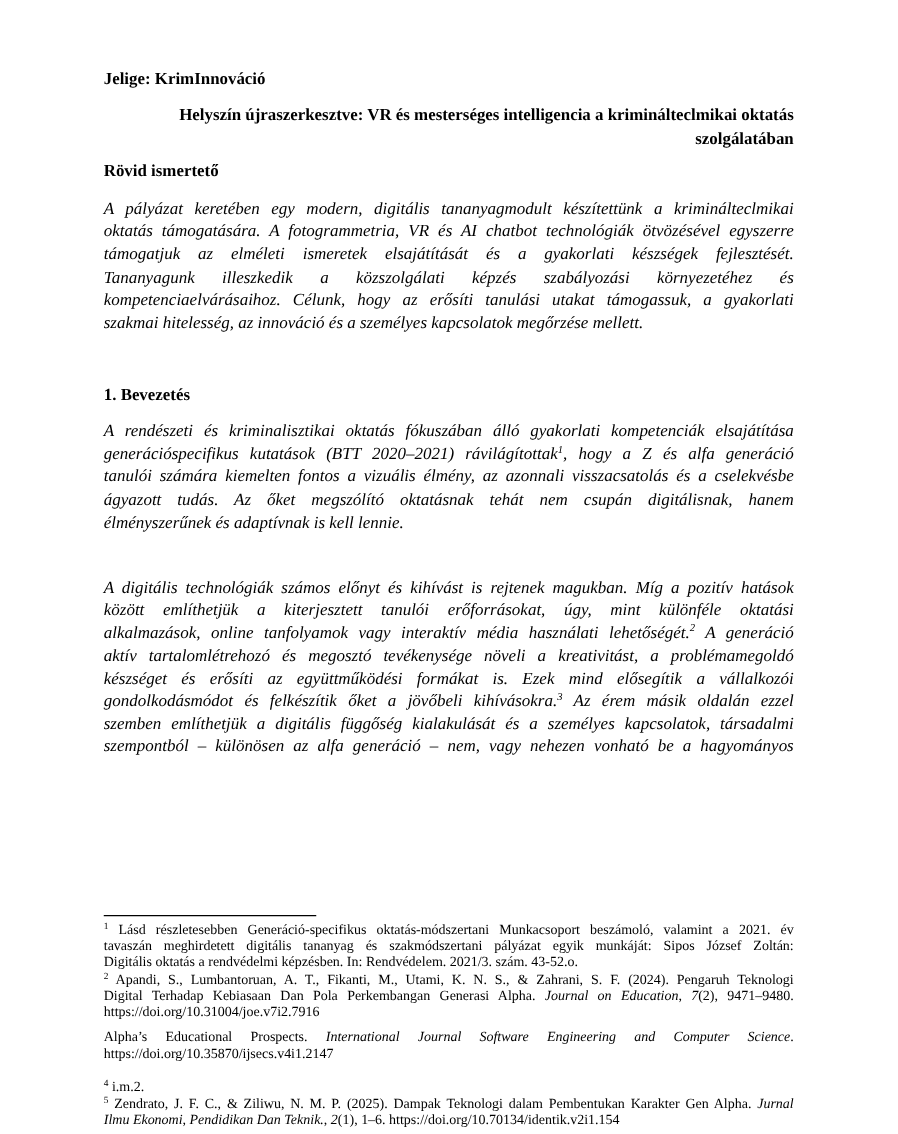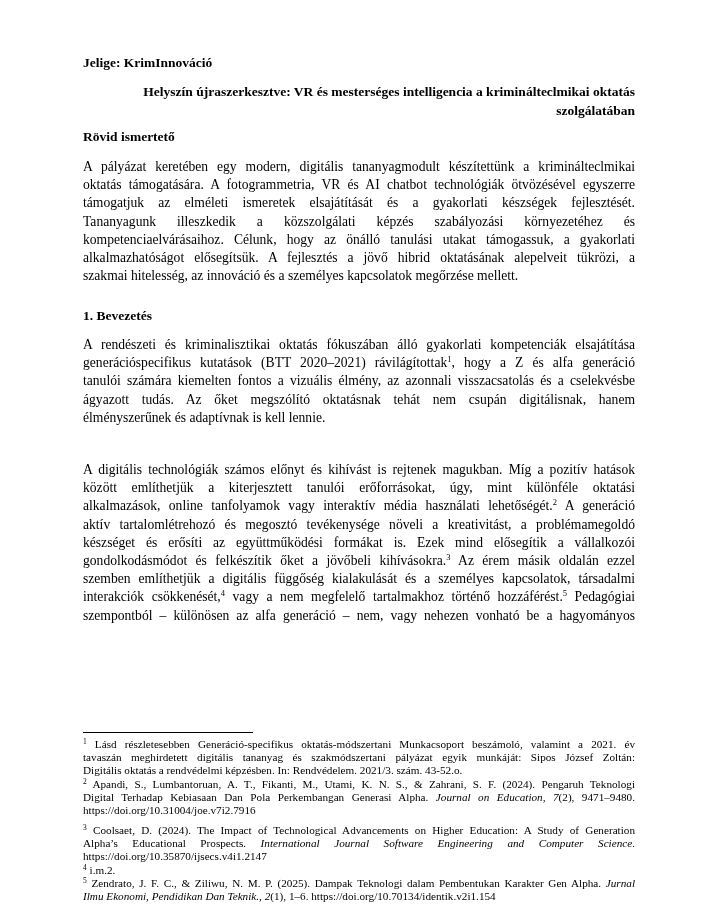--- a/index.html
+++ b/index.html
@@ -16,21 +16,21 @@
   .title {
     position: absolute; left: 0; top: 82px; width: 552px;
     text-align: right; font-weight: bold; font-size: 13.5px; line-height: 19px;
   }
   .h { position: absolute; left: 0; font-weight: bold; font-size: 13.5px; }
   .para {
     position: absolute; left: 0; width: 552px;
     font-size: 13.6px; line-height: 18.2px;
     text-align: justify; text-align-last: left;
   }
-  .para .ln { display: block; text-align: justify; text-align-last: justify; white-space: nowrap; }
+  .para .ln { display: block; text-align: justify; text-align-last: justify; white-space: nowrap; font-style: italic; }
   .para .ln.last { text-align-last: left; }
   sup { font-size: 8.5px; line-height: 0; vertical-align: 5px; }
   .fn-rule {
     position: absolute; left: 0; top: 732px; width: 170px; height: 0;
     border-top: 1px solid #000;
   }
   .fn {
     position: absolute; left: 0; width: 552px;
     font-size: 11.2px; line-height: 13.2px;
   }
@@ -51,22 +51,21 @@
     <div>szolgálatában</div>
   </div>
 
   <div class="h" style="top:129px">Rövid ismertető</div>
 
   <div class="para" style="top:158px">
     <span class="ln">A pályázat keretében egy modern, digitális tananyagmodult készítettünk a kriminálteclmikai</span>
     <span class="ln">oktatás támogatására. A fotogrammetria, VR és AI chatbot technológiák ötvözésével egyszerre</span>
     <span class="ln">támogatjuk az elméleti ismeretek elsajátítását és a gyakorlati készségek fejlesztését.</span>
     <span class="ln">Tananyagunk illeszkedik a közszolgálati képzés szabályozási környezetéhez és</span>
-    <span class="ln">kompetenciaelvárásaihoz. Célunk, hogy az önálló tanulási utakat támogassuk, a gyakorlati</span>
-    <span class="ln">alkalmazhatóságot elősegítsük. A fejlesztés a jövő hibrid oktatásának alepelveit tükrözi, a</span>
+    <span class="ln">kompetenciaelvárásaihoz. Célunk, hogy az erősíti tanulási utakat támogassuk, a gyakorlati</span>
     <span class="ln last">szakmai hitelesség, az innováció és a személyes kapcsolatok megőrzése mellett.</span>
   </div>
 
   <div class="h" style="top:308px">1. Bevezetés</div>
 
   <div class="para" style="top:336px">
     <span class="ln">A rendészeti és kriminalisztikai oktatás fókuszában álló gyakorlati kompetenciák elsajátítása</span>
     <span class="ln"><span>generációspecifikus kutatások (BTT 2020–2021) rávilágítottak</span><sup>1</sup><span>, hogy a Z és alfa generáció</span></span>
     <span class="ln">tanulói számára kiemelten fontos a vizuális élmény, az azonnali visszacsatolás és a cselekvésbe</span>
     <span class="ln">ágyazott tudás. Az őket megszólító oktatásnak tehát nem csupán digitálisnak, hanem</span>
@@ -74,40 +73,38 @@
   </div>
 
   <div class="para" style="top:461px">
     <span class="ln">A digitális technológiák számos előnyt és kihívást is rejtenek magukban. Míg a pozitív hatások</span>
     <span class="ln">között említhetjük a kiterjesztett tanulói erőforrásokat, úgy, mint különféle oktatási</span>
     <span class="ln"><span>alkalmazások, online tanfolyamok vagy interaktív média használati lehetőségét.</span><sup>2</sup><span> A generáció</span></span>
     <span class="ln">aktív tartalomlétrehozó és megosztó tevékenysége növeli a kreativitást, a problémamegoldó</span>
     <span class="ln">készséget és erősíti az együttműködési formákat is. Ezek mind elősegítik a vállalkozói</span>
     <span class="ln"><span>gondolkodásmódot és felkészítik őket a jövőbeli kihívásokra.</span><sup>3</sup><span> Az érem másik oldalán ezzel</span></span>
     <span class="ln">szemben említhetjük a digitális függőség kialakulását és a személyes kapcsolatok, társadalmi</span>
-    <span class="ln"><span>interakciók csökkenését,</span><sup>4</sup><span> vagy a nem megfelelő tartalmakhoz történő hozzáférést.</span><sup>5</sup><span>  Pedagógiai</span></span>
     <span class="ln">szempontból – különösen az alfa generáció – nem, vagy nehezen vonható be a hagyományos</span>
   </div>
 
   <div class="fn-rule"></div>
 
   <div class="fn" style="top:738px">
     <span class="ln"><sup>1</sup><span> Lásd részletesebben Generáció-specifikus oktatás-módszertani Munkacsoport beszámoló, valamint a 2021. év</span></span>
     <span class="ln">tavaszán meghirdetett digitális tananyag és szakmódszertani pályázat egyik munkáját: Sipos József Zoltán:</span>
     <span class="ln last">Digitális oktatás a rendvédelmi képzésben. In: Rendvédelem. 2021/3. szám. 43-52.o.</span>
   </div>
 
   <div class="fn" style="top:778px">
     <span class="ln"><sup>2</sup><span> Apandi, S., Lumbantoruan, A. T., Fikanti, M., Utami, K. N. S., &amp; Zahrani, S. F. (2024). Pengaruh Teknologi</span></span>
     <span class="ln"><span>Digital Terhadap Kebiasaan Dan Pola Perkembangan Generasi Alpha. </span><i>Journal on Education</i><span>, </span><i>7</i><span>(2), 9471–9480.</span></span>
     <span class="ln last">https://doi.org/10.31004/joe.v7i2.7916</span>
   </div>
 
   <div class="fn" style="top:824px">
-    <span class="ln"><sup>3</sup><span> Coolsaet, D. (2024). The Impact of Technological Advancements on Higher Education: A Study of Generation</span></span>
     <span class="ln"><span>Alpha’s Educational Prospects. </span><i>International Journal Software Engineering and Computer Science</i><span>.</span></span>
     <span class="ln last">https://doi.org/10.35870/ijsecs.v4i1.2147</span>
   </div>
 
   <div class="fn" style="top:864px">
     <span class="ln last"><sup>4</sup><span> i.m.2.</span></span>
   </div>
 
   <div class="fn" style="top:877px">
     <span class="ln"><sup>5</sup><span> Zendrato, J. F. C., &amp; Ziliwu, N. M. P. (2025). Dampak Teknologi dalam Pembentukan Karakter Gen Alpha. </span><i>Jurnal</i></span>

